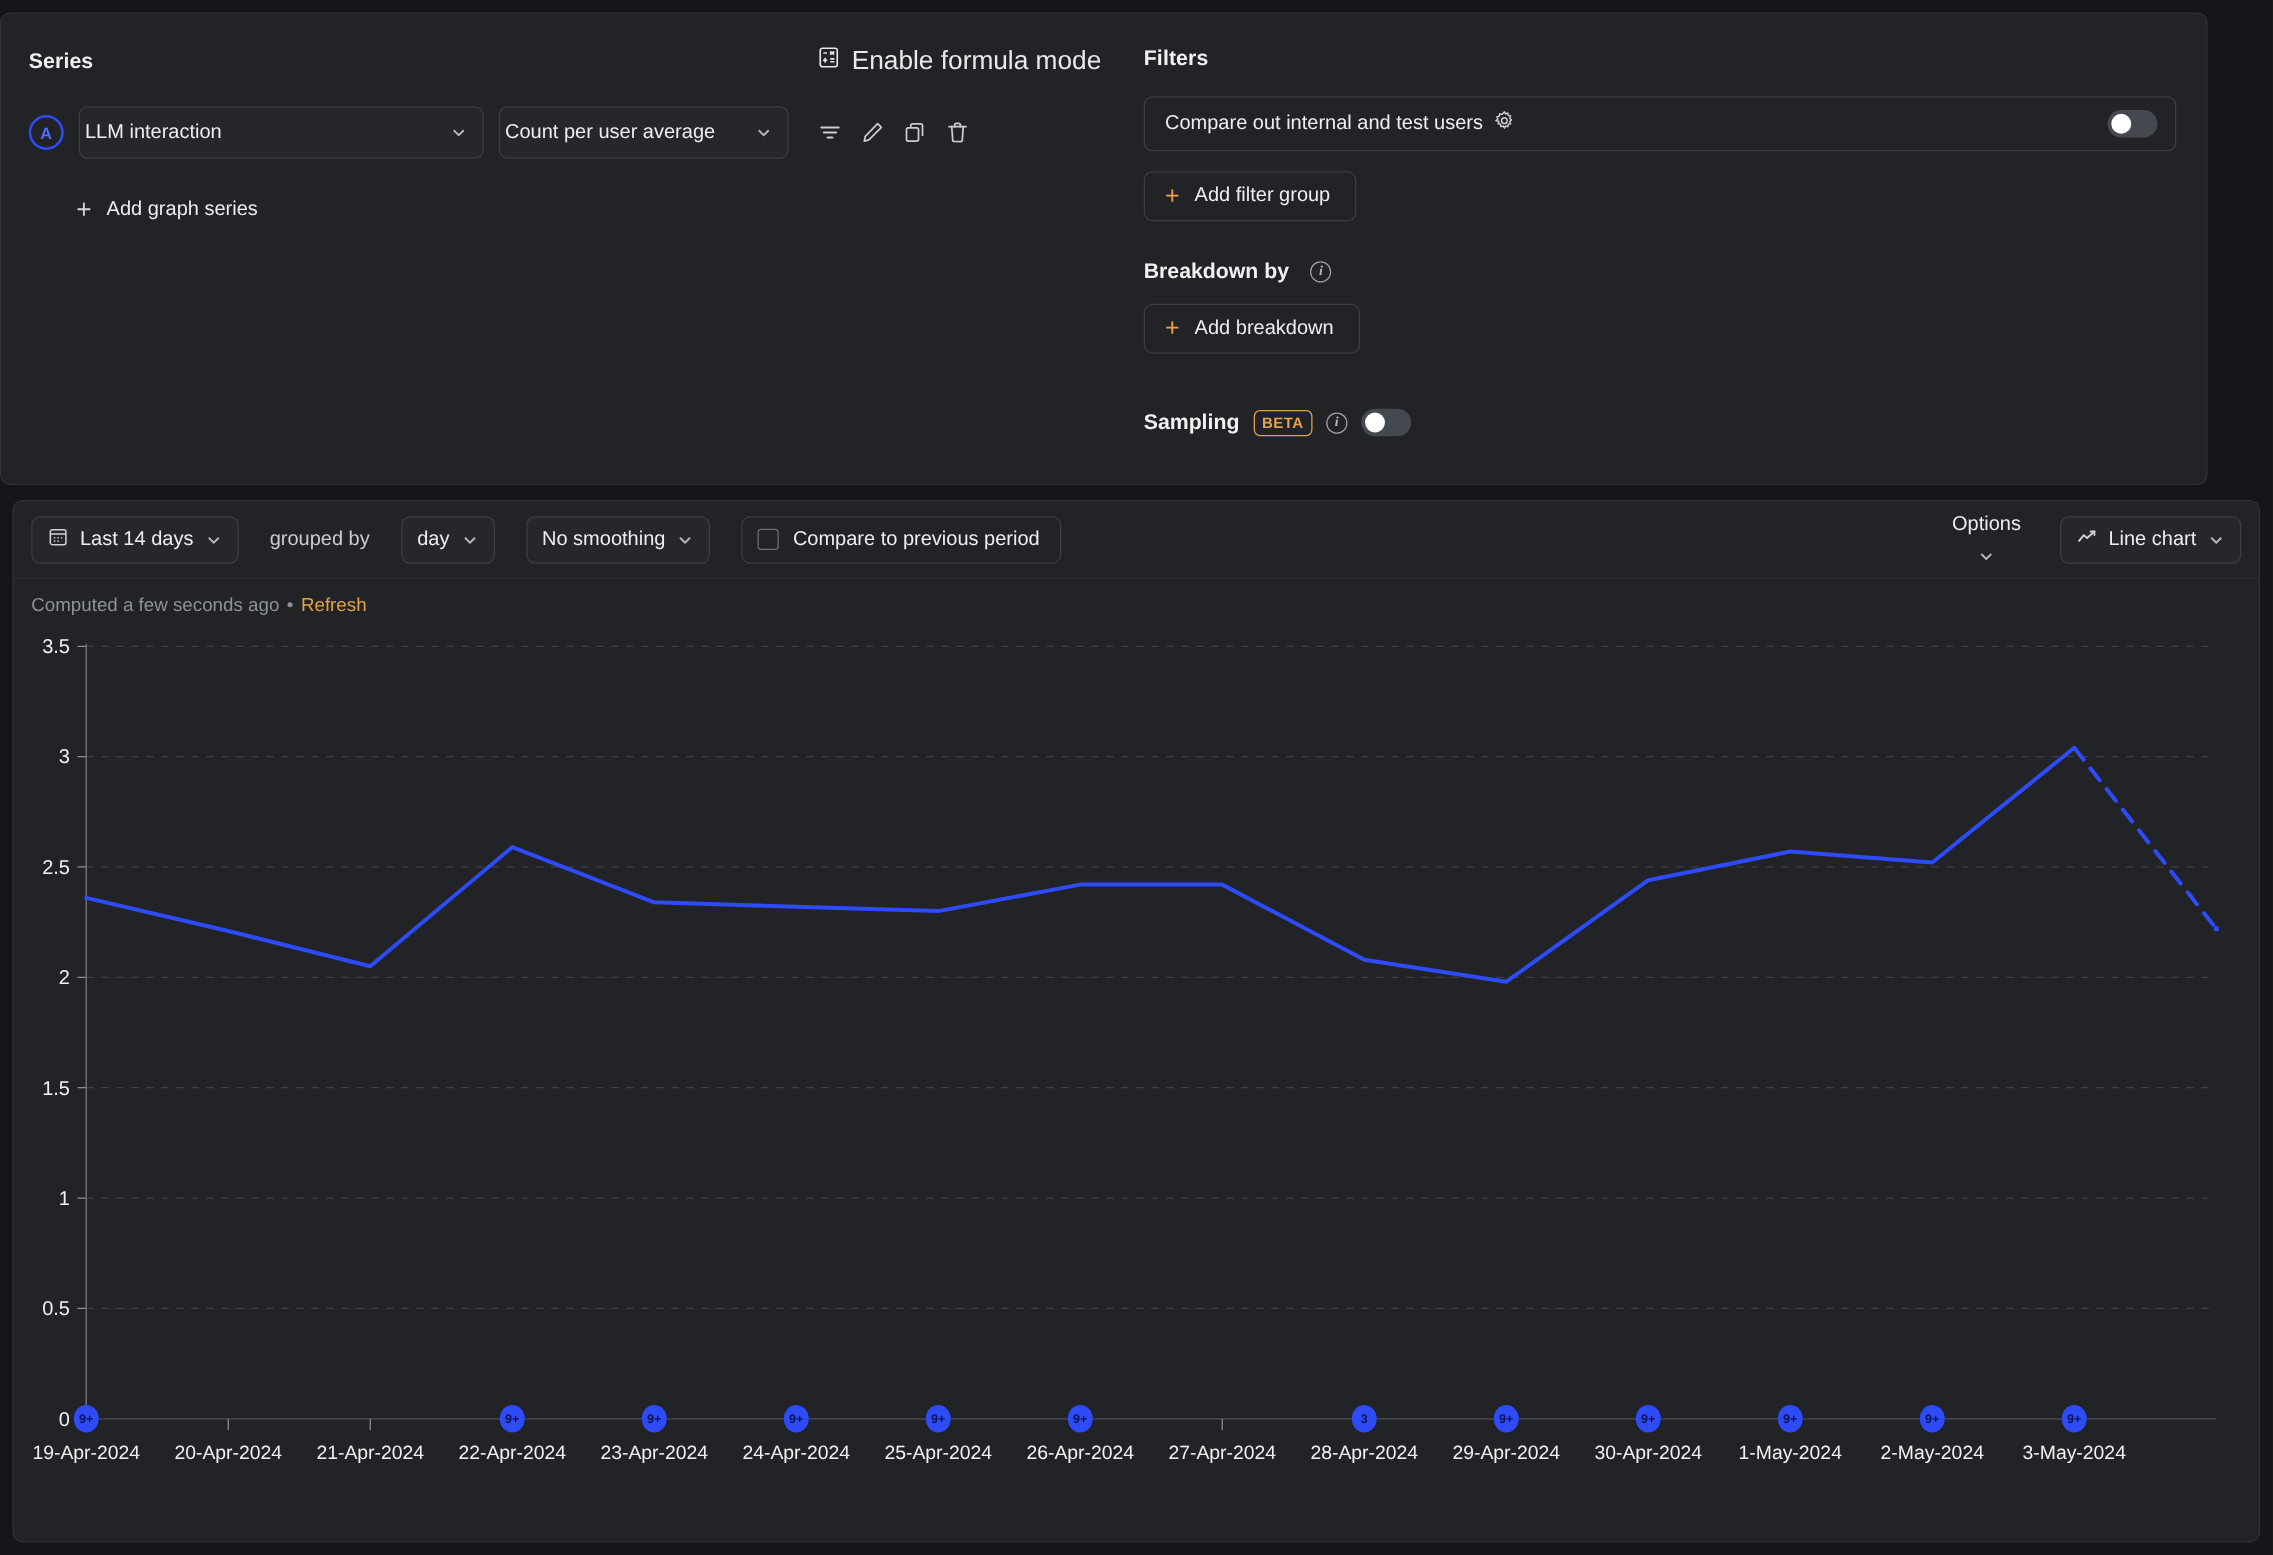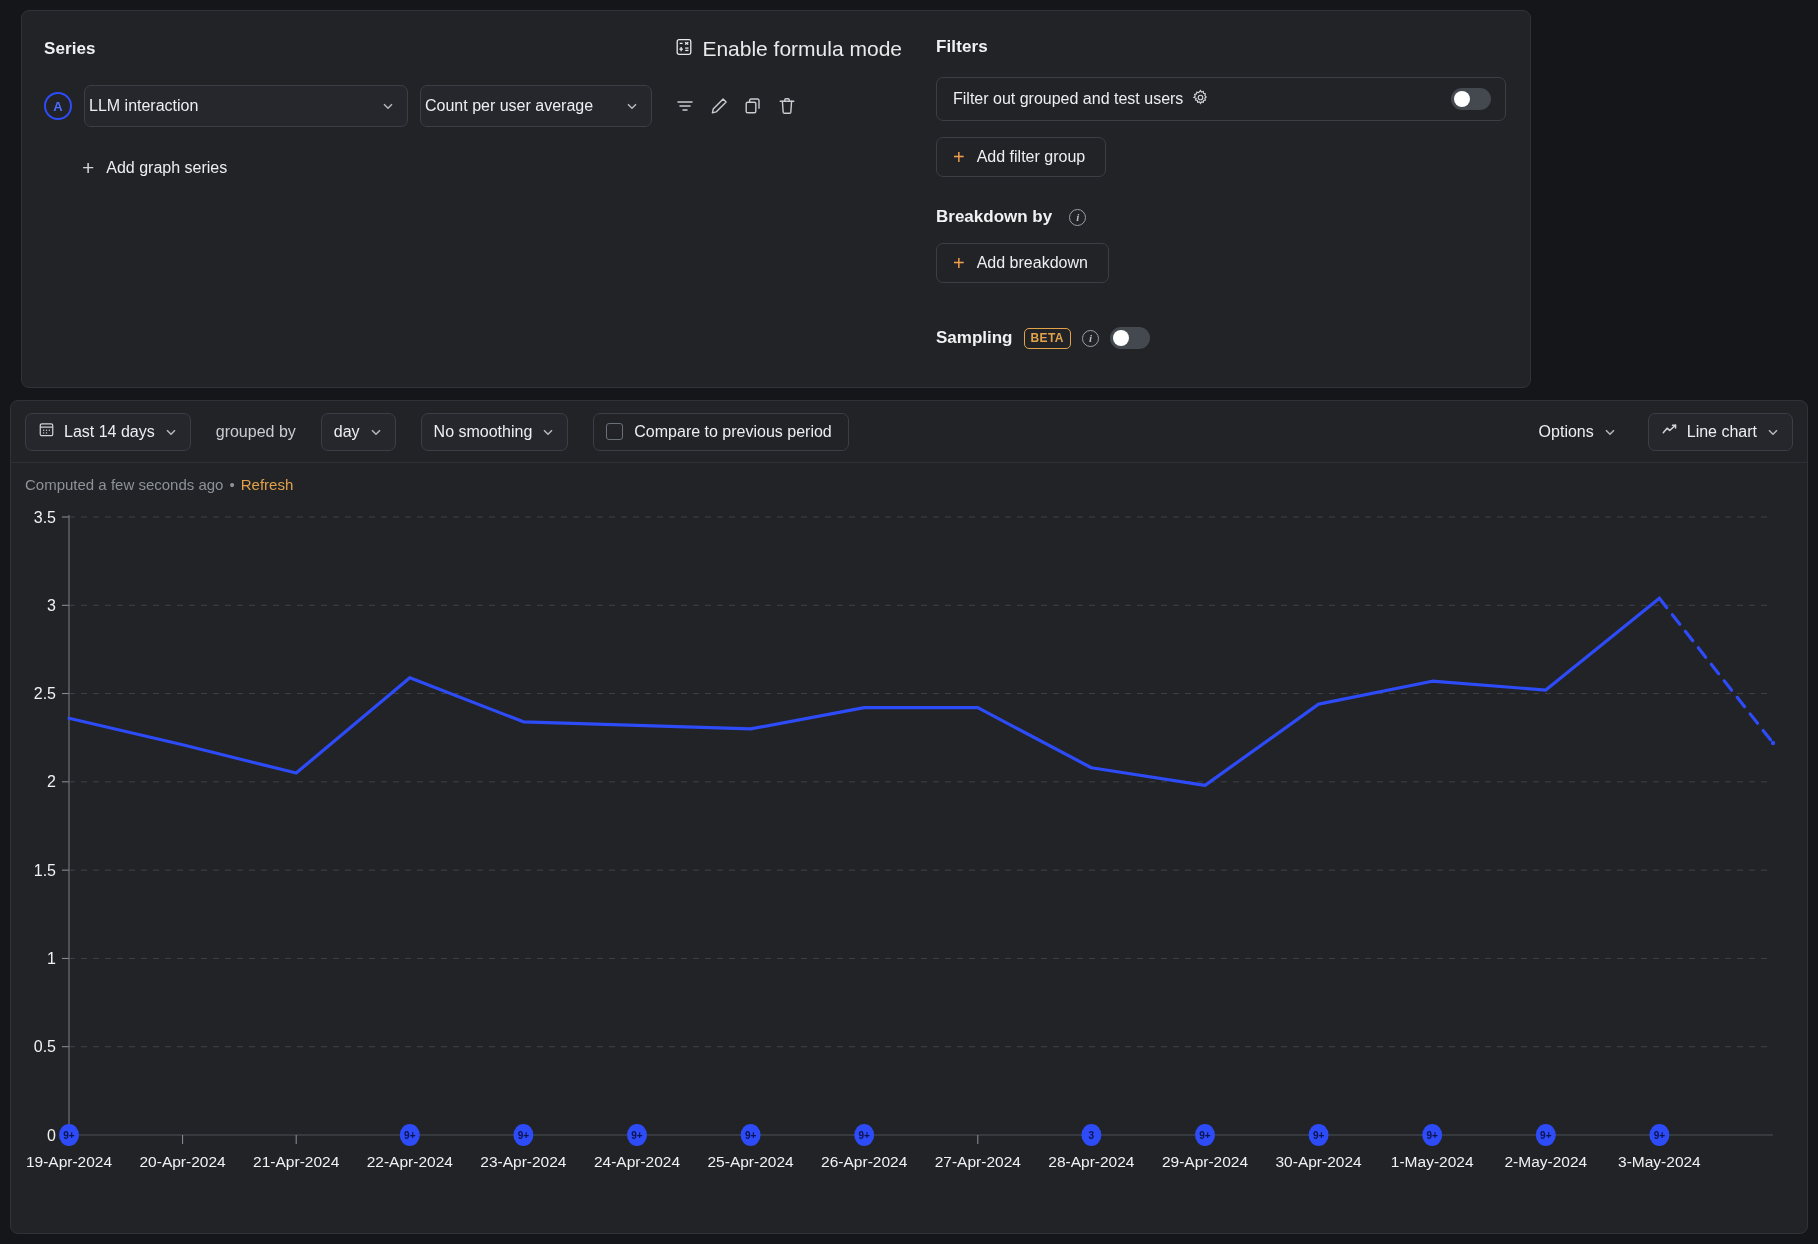--- a/index.html
+++ b/index.html
@@ -11,21 +11,21 @@
     overflow: hidden;
   }
   .page { position: relative; width: 1818px; height: 1244px; padding: 10px; }
 
   
   .panel {
     background: #212327;
     border: 1px solid #2f3238;
     border-radius: 8px;
   }
-  .panel-top { position: absolute; left: 21px; top: 10px; width: 1510px; height: 378px; }
+  .panel-top { position: absolute; left: 0; top: 10px; width: 1766px; height: 378px; }
   .panel-bottom { position: absolute; left: 10px; top: 400px; width: 1798px; height: 834px; overflow: hidden; }
 
   
   .cols { display: flex; height: 100%; }
   .col-series { width: 900px; padding: 26px 20px 0 22px; }
   .col-filters { flex: 1; padding: 26px 24px 0 14px; }
 
   .col-head { display: flex; align-items: center; justify-content: space-between; }
   .sec-title { font-size: 17px; font-weight: 700; color: #f0f1f2; letter-spacing: .1px; }
 
@@ -117,21 +117,21 @@
     display: flex; align-items: center; gap: 9px; padding: 0 12px; cursor: pointer;
     font-size: 16px; color: #eceef0; white-space: nowrap;
   }
   .tb-text { font-size: 16px; color: #c9ccd1; }
   .checkbox-wrap {
     height: 38px; border: 1px solid #3a3e45; border-radius: 7px; background: #212327;
     display: flex; align-items: center; gap: 11px; padding: 0 16px 0 12px; cursor: pointer;
     font-size: 16px; color: #eceef0; white-space: nowrap;
   }
   .cbox { width: 17px; height: 17px; border: 1px solid #6a7078; border-radius: 3px; background: transparent; flex: none; }
-  .tb-plain { display: flex; align-items: center; gap: 9px; font-size: 16px; color: #eceef0; cursor: pointer; padding: 0 6px; }
+  .tb-plain { display: flex; align-items: center; gap: 9px; font-size: 16px; color: #eceef0; cursor: pointer; padding: 0 6px; flex-direction: column; }
 
   .computed {
     height: 42px; display: flex; align-items: center; padding: 0 14px;
     font-size: 15px; color: #8d9299;
   }
   .computed .refresh { color: #e2a24a; cursor: pointer; }
   .dotsep { margin: 0 6px; color: #8d9299; }
 
   
   .chart-wrap { position: relative; width: 1798px; height: 726px; }
@@ -219,21 +219,21 @@
           <span class="plus-grey">+</span>
           <span>Add graph series</span>
         </div>
       </div>
 
       <div class="col-filters">
         <div class="sec-title">Filters</div>
 
         <div class="filter-bar">
           <span class="txt">
-            <span>Filter out grouped and test users</span>
+            <span>Compare out internal and test users</span>
             <span>
               <svg width="17" height="17" viewBox="0 0 18 18" fill="none" stroke="#cfd2d6" stroke-width="1.25">
                 <circle cx="9" cy="9" r="2.4"></circle>
                 <path d="M9 1.6 l1 1.6 1.9-.5 .4 1.9 1.9 .5-.6 1.9 1.4 1.4-1.4 1.4 .6 1.9-1.9 .5-.4 1.9-1.9-.5-1 1.6-1-1.6-1.9 .5-.4-1.9-1.9-.5 .6-1.9L2 9l1.4-1.4-.6-1.9 1.9-.5 .4-1.9 1.9 .5z"></path>
               </svg>
             </span>
           </span>
           <span class="toggle">
             <span class="knob"></span>
           </span>

